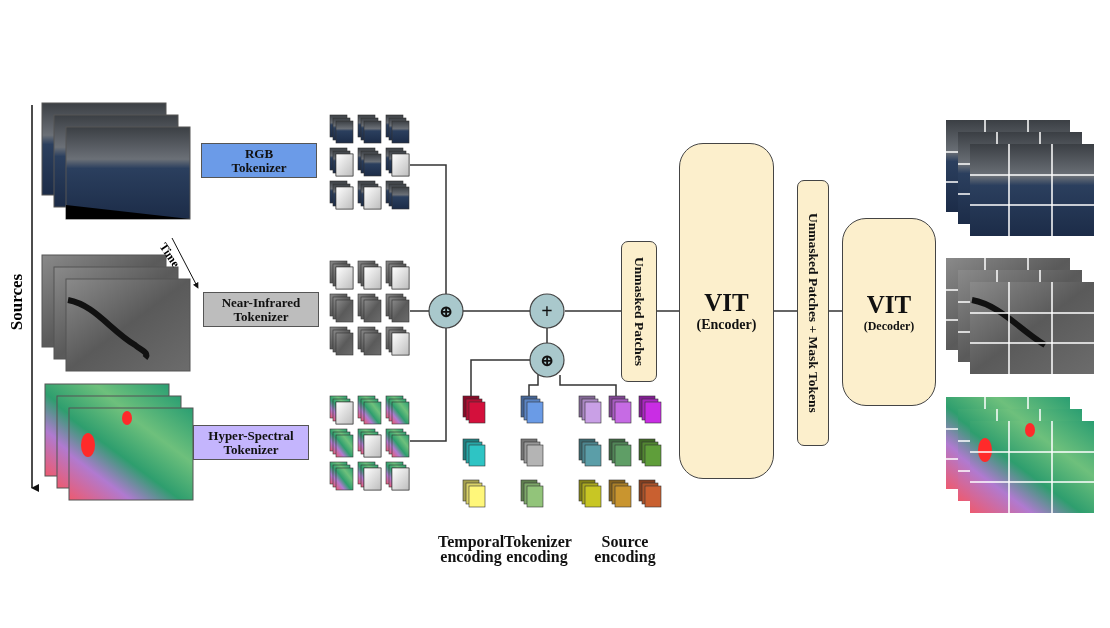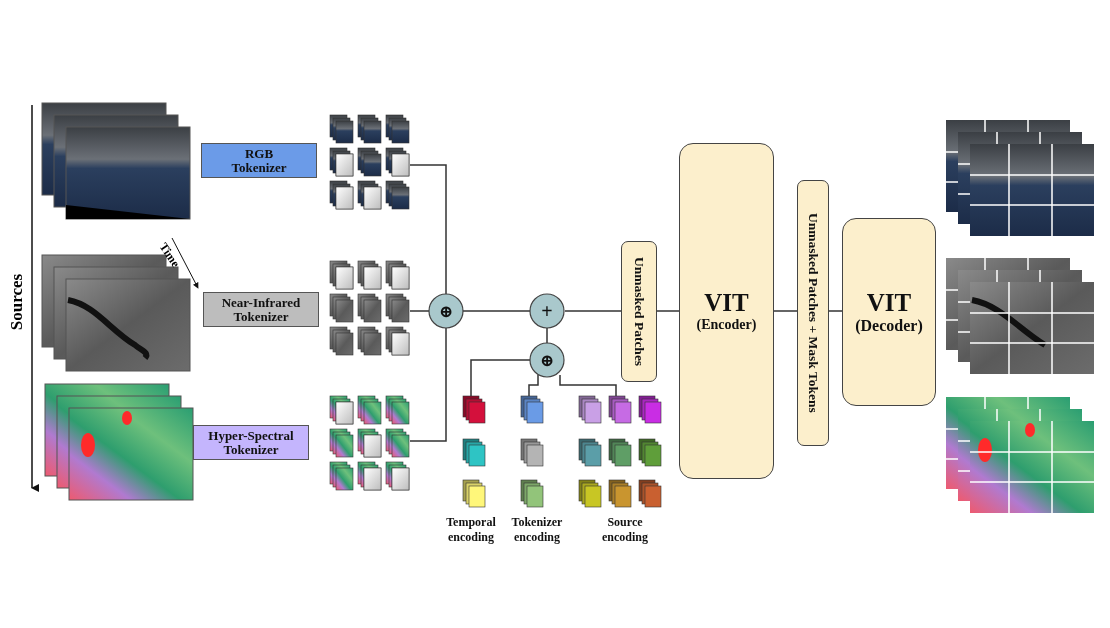--- a/index.html
+++ b/index.html
@@ -1,22 +1,22 @@
 <!DOCTYPE html>
 <html><head>
 <meta charset="utf-8">
 <style>
   html, body { margin:0; padding:0; background:#ffffff; }
   body { width:1110px; height:628px; position:relative; overflow:hidden; font-family:"DejaVu Serif", "Liberation Serif", serif; }
   .abs { position:absolute; }
   svg text { font-family:"Liberation Serif", "DejaVu Serif", serif; font-weight:bold; }
   .tok { position:absolute; border:1px solid #555; text-align:center; font-family:"Liberation Serif", serif; font-weight:bold; font-size:13px; line-height:14px; color:#111; display:flex; align-items:center; justify-content:center; flex-direction:column; }
-  .cream { position:absolute; background:#fcefcc; border:1.5px solid #444; border-radius:14px; display:flex; align-items:center; justify-content:center; flex-direction:column; font-family:"Liberation Serif", serif; font-weight:bold; color:#111; }
+  .cream { position:absolute; background:#fcefcc; border:1.5px solid #444; border-radius:24px; display:flex; align-items:center; justify-content:center; flex-direction:column; font-family:"Liberation Serif", serif; font-weight:bold; color:#111; }
   .vert { writing-mode:vertical-rl; font-size:13.5px; white-space:nowrap; }
-  .enc-label { position:absolute; font-family:"Liberation Serif", serif; font-weight:bold; font-size:12px; line-height:15px; text-align:center; color:#111; }
+  .enc-label { position:absolute; font-family:"Liberation Serif", serif; font-weight:bold; font-size:16px; line-height:15px; text-align:center; color:#111;margin-top:19px; }
 </style>
 </head>
 <body>
 
 <svg class="abs" style="left:0;top:0" width="1110" height="628">
   <defs>
     <marker id="arr" markerWidth="8" markerHeight="8" refX="4" refY="7" orient="auto" markerUnits="userSpaceOnUse">
       <path d="M0,0 L8,0 L4,8 z" fill="#111"></path>
     </marker>
     <marker id="arr2" markerWidth="6" markerHeight="6" refX="3" refY="3" orient="auto">
@@ -422,21 +422,21 @@
   <span style="font-size:25px;line-height:28px;">VIT</span>
   <span style="font-size:14px;">(Encoder)</span>
 </div>
 
 <div class="cream" style="left:797px;top:180px;width:30px;height:264px;border-radius:7px;">
   <span class="vert">Unmasked Patches + Mask Tokens</span>
 </div>
 
 <div class="cream" style="left:842px;top:218px;width:92px;height:186px;">
   <span style="font-size:25px;line-height:28px;">VIT</span>
-  <span style="font-size:16px;">(Decoder)</span>
+  <span style="font-size:12px;">(Decoder)</span>
 </div>
 
 <div class="enc-label" style="left:438px;top:515px;width:66px;">
   <div>Temporal</div>
   <div>encoding</div>
 </div>
 <div class="enc-label" style="left:504px;top:515px;width:66px;">
   <div>Tokenizer</div>
   <div>encoding</div>
 </div>

